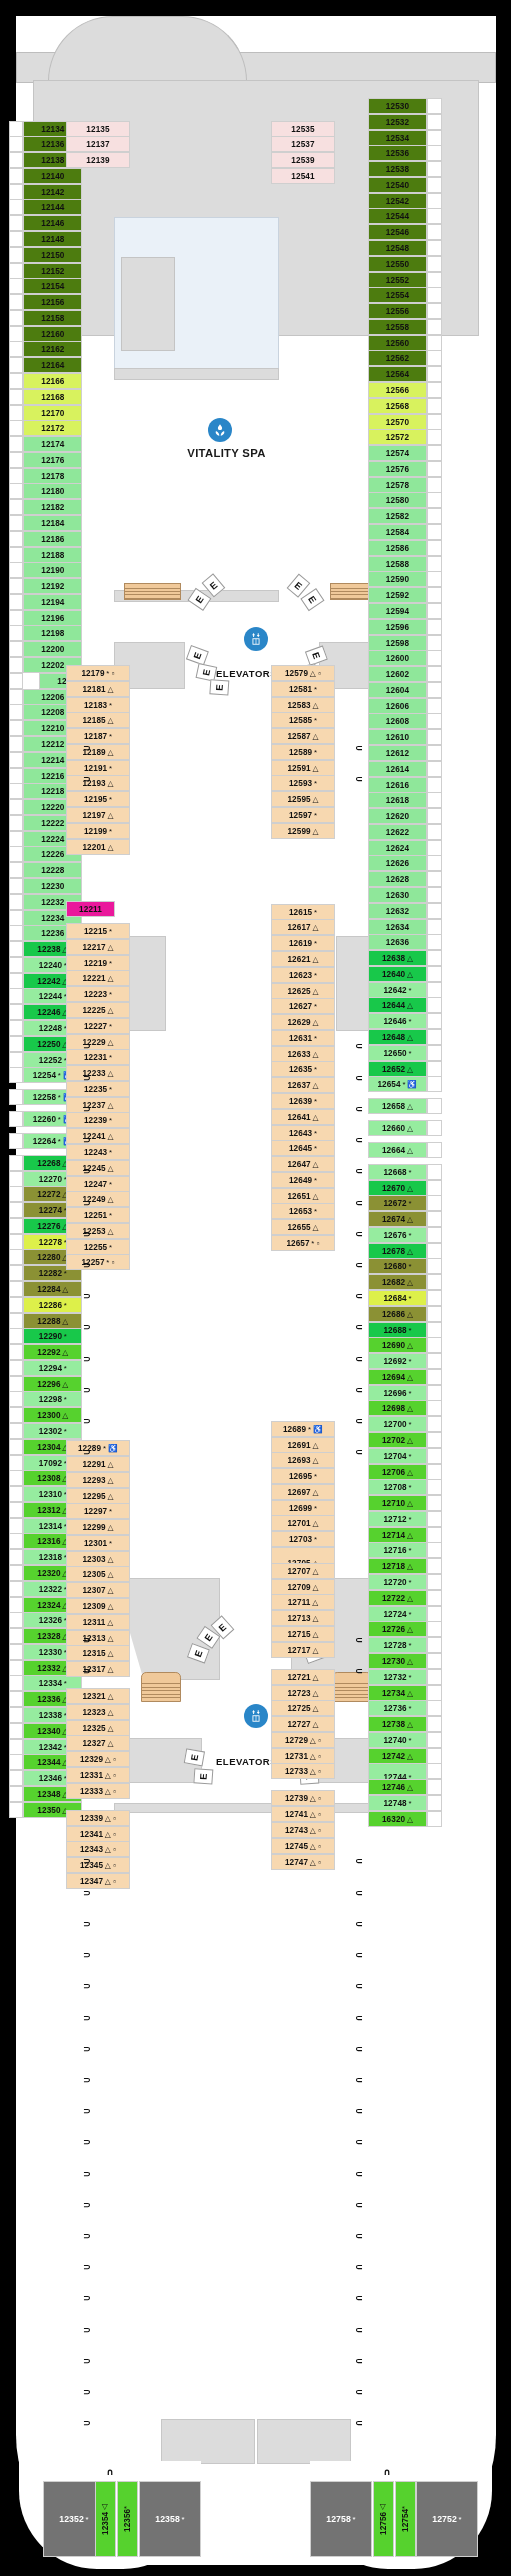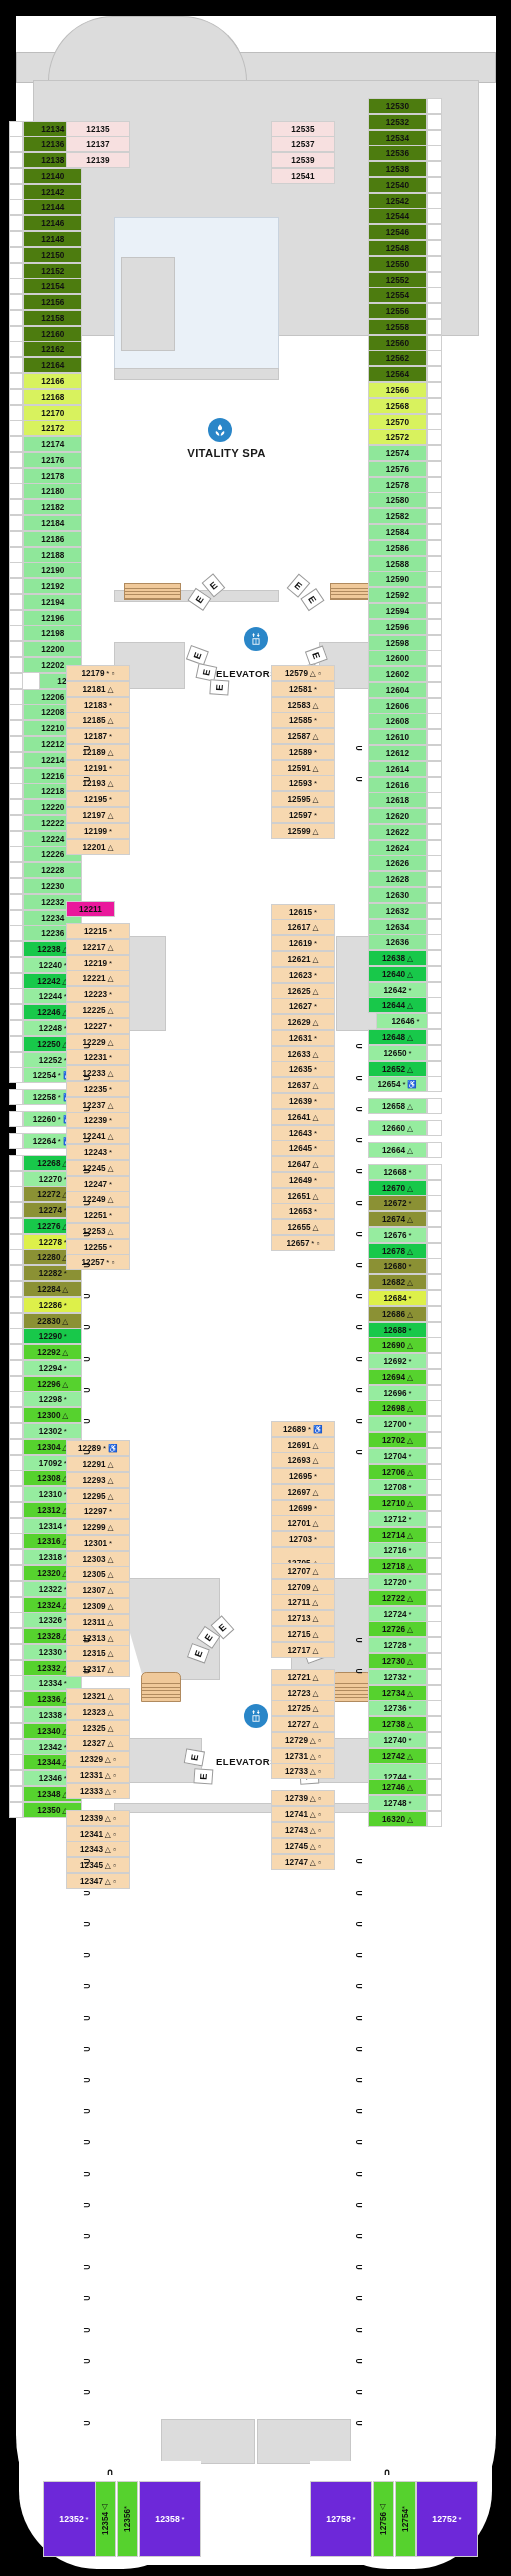--- a/index.html
+++ b/index.html
@@ -80,21 +80,21 @@
   .c-lime2  { background:#d8f25e; }
   .c-pink   { background:#f7e0e0; }
   .c-orange { background:#f7d8b0; }
   .c-grn-lt { background:#8fe79a; }
   .c-grn-d  { background:#18c84a; }
   .c-grn-l2 { background:#96ec9f; }
   .c-olive  { background:#8b9134; }
   .c-brgrn  { background:#56d22e; }
   .c-yellow { background:#ddf04a; }
   .c-magenta{ background:#ea189c; }
-  .c-purple { background:#6d28d9; color:#fff; }
+  .c-purple { background:#737373; color:#fff; }
   .c-white  { background:#ffffff; }
 
   
   .block-grey {
     position:absolute; background:#dcdcdc; border:0.9px solid #c7c7c7;
   }
   .block-white { position:absolute; background:#fff; }
 
   
   .stairs {
@@ -557,21 +557,21 @@
         <span>12284</span>
         <span class="sym">△</span>
       </div>
       <div class="cell c-white" style="left: 8.7px; top: 1281px; width: 14.7px; height: 16px;"></div>
       <div class="cell c-yellow" style="left: 23.4px; top: 1297px; width: 59px; height: 16px;">
         <span>12286</span>
         <span class="sym">*</span>
       </div>
       <div class="cell c-white" style="left: 8.7px; top: 1297px; width: 14.7px; height: 16px;"></div>
       <div class="cell c-olive" style="left: 23.4px; top: 1313px; width: 59px; height: 16px;">
-        <span>22830</span>
+        <span>12288</span>
         <span class="sym">△</span>
       </div>
       <div class="cell c-white" style="left: 8.7px; top: 1313px; width: 14.7px; height: 16px;"></div>
       <div class="cell c-grn-d" style="left: 23.4px; top: 1328px; width: 59px; height: 16px;">
         <span>12290</span>
         <span class="sym">*</span>
       </div>
       <div class="cell c-white" style="left: 8.7px; top: 1328px; width: 14.7px; height: 16px;"></div>
       <div class="cell c-brgrn" style="left: 23.4px; top: 1344px; width: 59px; height: 16px;">
         <span>12292</span>
@@ -1466,21 +1466,21 @@
       <div class="cell c-grn-l2" style="left: 368px; top: 982px; width: 59px; height: 16px;">
         <span>12642</span>
         <span class="sym">*</span>
       </div>
       <div class="cell c-white" style="left: 427px; top: 982px; width: 14.7px; height: 16px;"></div>
       <div class="cell c-grn-d" style="left: 368px; top: 997px; width: 59px; height: 16px;">
         <span>12644</span>
         <span class="sym">△</span>
       </div>
       <div class="cell c-white" style="left: 427px; top: 997px; width: 14.7px; height: 16px;"></div>
-      <div class="cell c-grn-l2" style="left: 376px; top: 1013px; width: 59px; height: 16px;">
+      <div class="cell c-grn-l2" style="left: 368px; top: 1013px; width: 59px; height: 16px;">
         <span>12646</span>
         <span class="sym">*</span>
       </div>
       <div class="cell c-white" style="left: 427px; top: 1013px; width: 14.7px; height: 16px;"></div>
       <div class="cell c-grn-d" style="left: 368px; top: 1029px; width: 59px; height: 16px;">
         <span>12648</span>
         <span class="sym">△</span>
       </div>
       <div class="cell c-white" style="left: 427px; top: 1029px; width: 14.7px; height: 16px;"></div>
       <div class="cell c-grn-l2" style="left: 368px; top: 1045px; width: 59px; height: 16px;">

